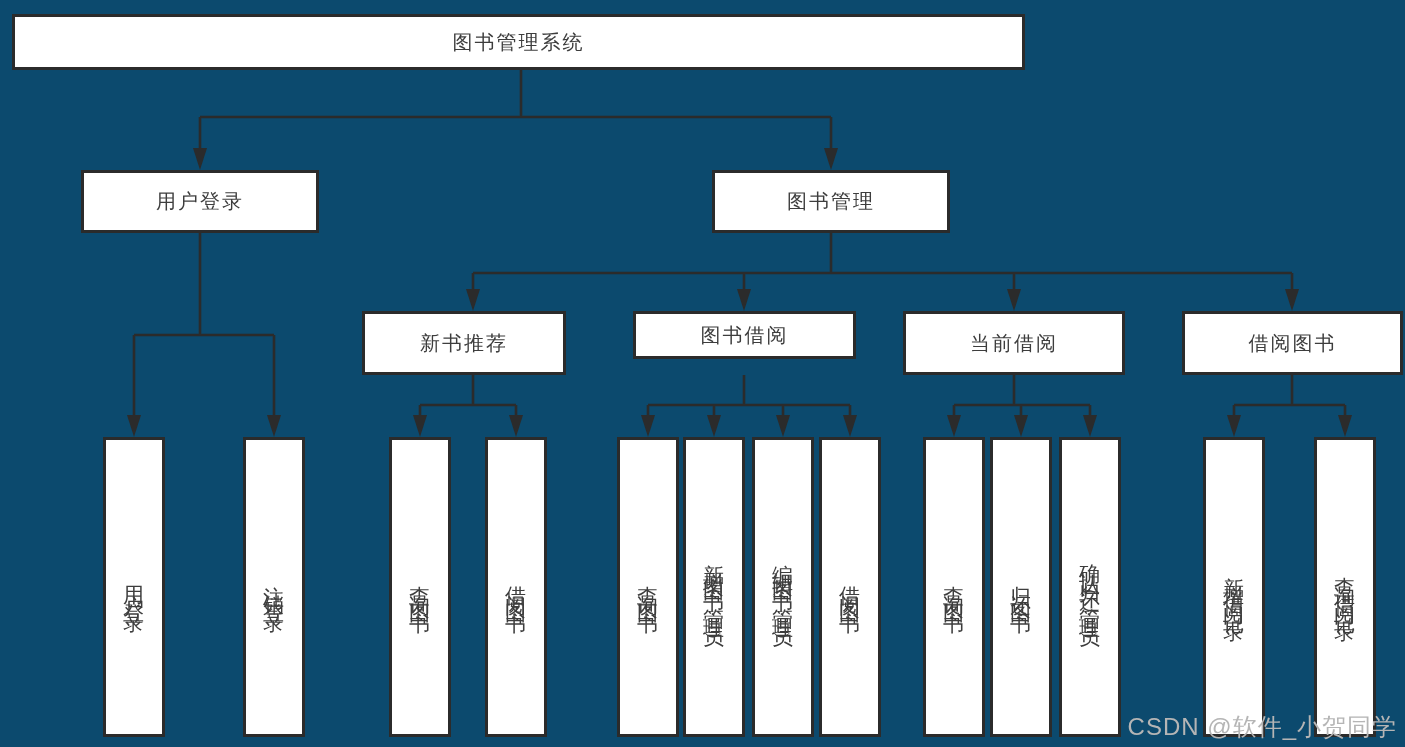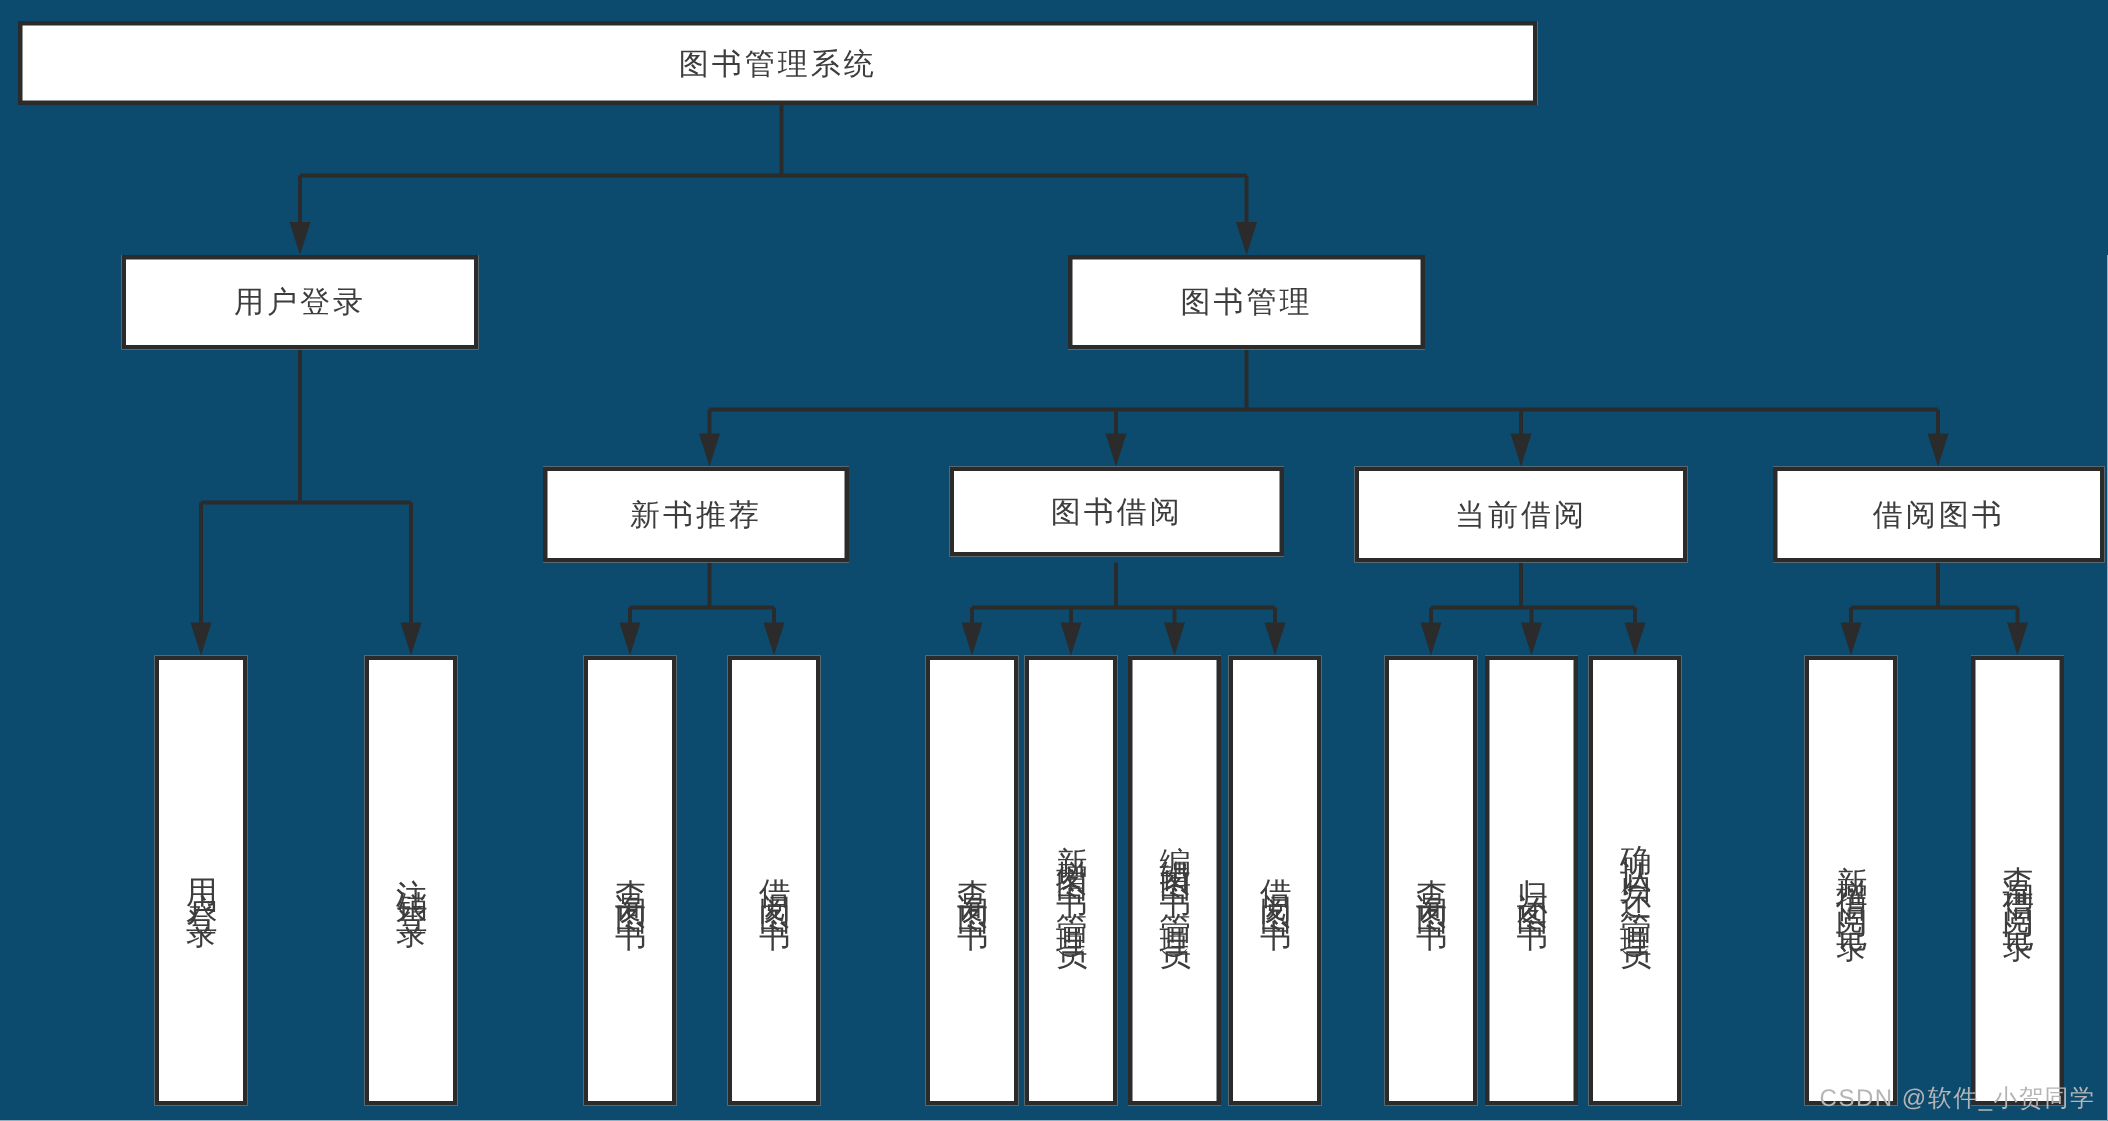--- a/index.html
+++ b/index.html
@@ -29,21 +29,21 @@
   .box.v span{
     writing-mode:vertical-lr;
     font-size:21px;
     letter-spacing:9px;
     line-height:1;
   }
   .watermark{
     position:absolute;
     right:8px;
     bottom:4px;
-    font-size:16px;
+    font-size:24px;
     color:#b5b5b5;
     letter-spacing:1px;
     white-space:nowrap;
     z-index:5;
   }
 </style>
 </head>
 <body>
 
 <div class="canvas">
@@ -113,21 +113,21 @@
   <div class="box h" style="left:81px;top:170px;width:238px;height:63px;">
     <span>用户登录</span>
   </div>
   <div class="box h" style="left:712px;top:170px;width:238px;height:63px;">
     <span>图书管理</span>
   </div>
 
   <div class="box h" style="left:362px;top:311px;width:204px;height:64px;">
     <span>新书推荐</span>
   </div>
-  <div class="box h" style="left:633px;top:311px;width:223px;height:60px;">
+  <div class="box h" style="left:633px;top:311px;width:223px;height:48px;">
     <span>图书借阅</span>
   </div>
   <div class="box h" style="left:903px;top:311px;width:222px;height:64px;">
     <span>当前借阅</span>
   </div>
   <div class="box h" style="left:1182px;top:311px;width:221px;height:64px;">
     <span>借阅图书</span>
   </div>
 
   <div class="box v" style="left:103px;top:437px;width:62px;height:300px;">

